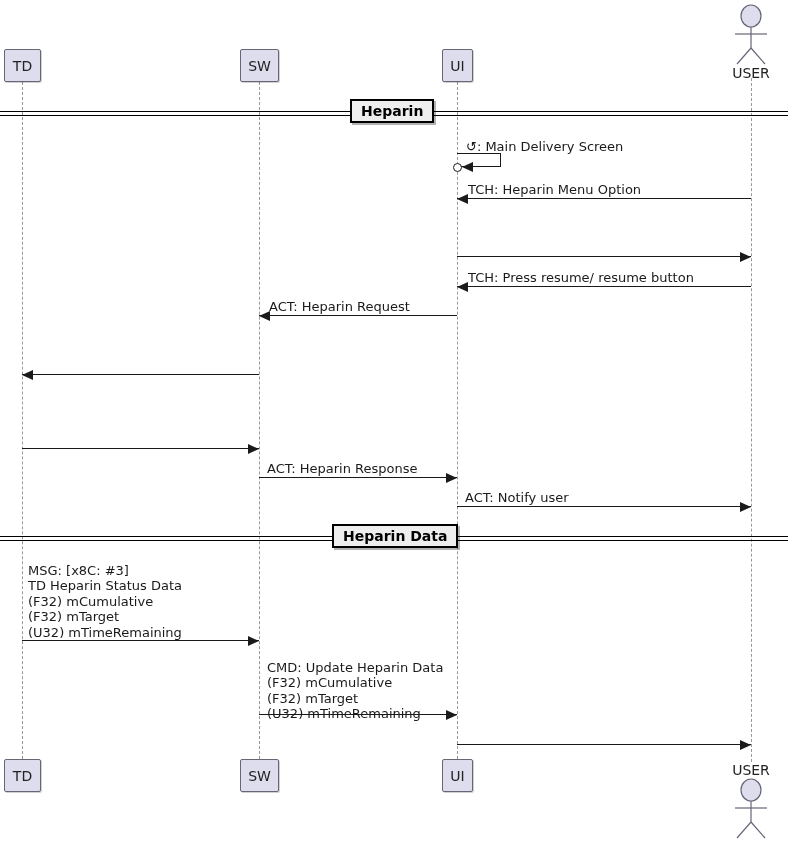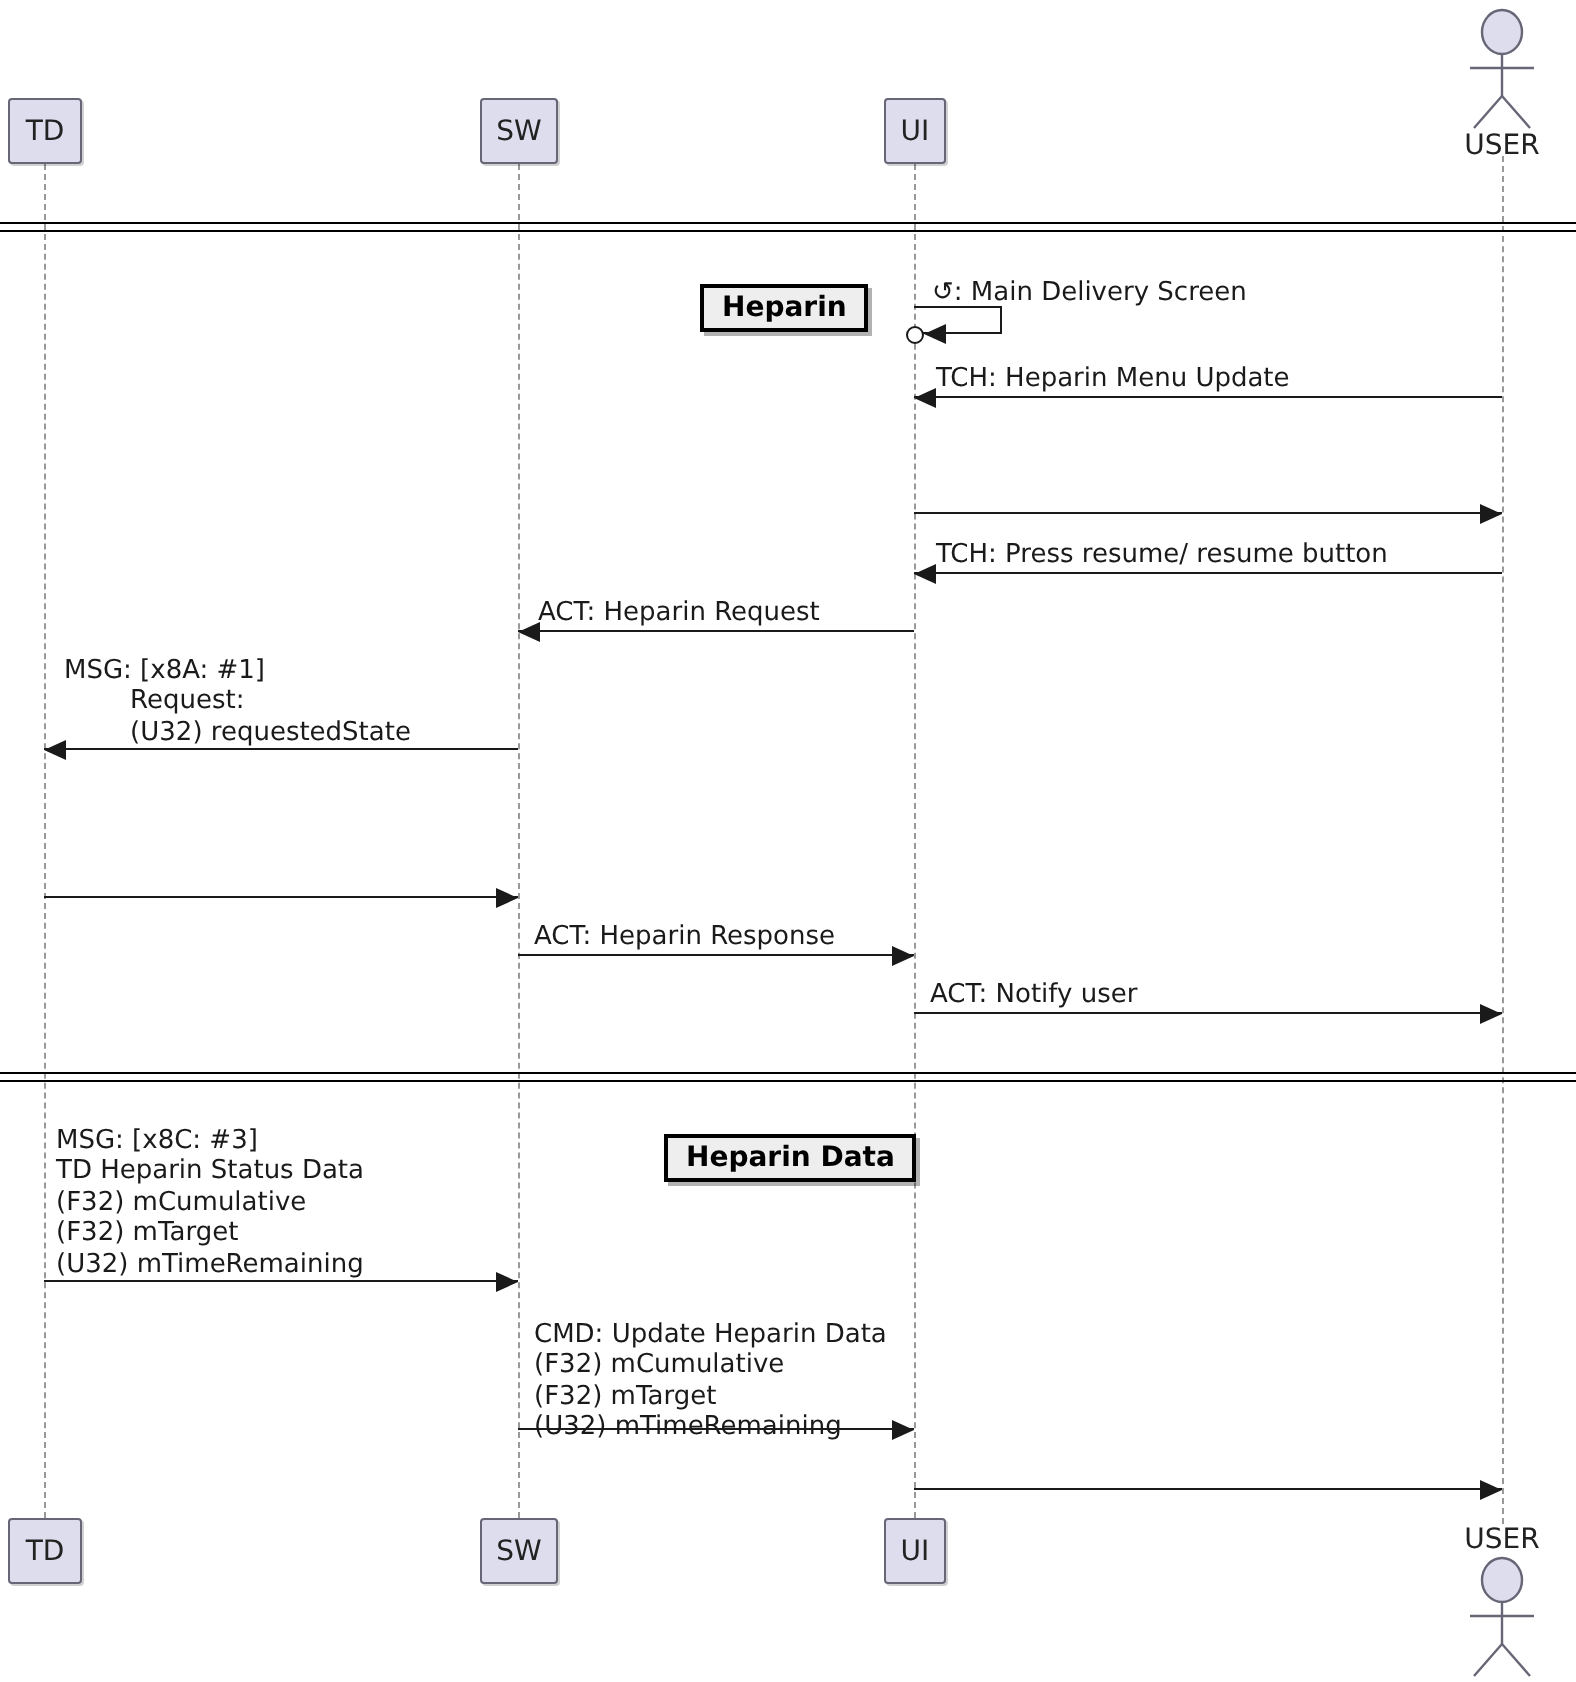--- a/index.html
+++ b/index.html
@@ -65,21 +65,20 @@
     box-shadow: 2px 2px 0 rgba(0,0,0,0.30);
     font-size: 14px;
     font-weight: bold;
     color: #000000;
     display: flex;
     align-items: center;
     justify-content: center;
     white-space: nowrap;
     padding: 0 9px;
     height: 24px;
-    margin-top: 43px;
   }
   
   .msg-line {
     position: absolute;
     height: 0;
     border-top: 1.2px solid #1a1a1a;
   }
   .arrow-head {
     position: absolute;
     width: 0;
@@ -167,34 +166,31 @@
       <span>Heparin</span>
     </div>
     <div class="divider-lines" style="top: 536px;"></div>
     <div class="divider-box" style="left: 332px; top: 524px; min-width: 116px;">
       <span>Heparin Data</span>
     </div>
     <div class="msg-label" style="left: 466px; top: 139px;">↺: Main Delivery Screen</div>
     <div class="self-box" style="left: 457px; top: 153px; width: 44px; height: 14px;"></div>
     <div class="arrow-head arrow-left" style="left: 462px; top: 162px;"></div>
     <div class="self-circle" style="left: 453px; top: 162.5px;"></div>
-    <div class="msg-label" style="left: 468px; top: 182px;">TCH: Heparin Menu Update</div>
+    <div class="msg-label" style="left: 468px; top: 182px;">TCH: Heparin Menu Option</div>
     <div class="msg-line" style="left: 457px; top: 198px; width: 294px;"></div>
     <div class="arrow-head arrow-left" style="left: 457px; top: 193.5px;"></div>
     <div class="msg-line" style="left: 457px; top: 256px; width: 294px;"></div>
     <div class="arrow-head arrow-right" style="left: 740px; top: 251.5px;"></div>
     <div class="msg-label" style="left: 468px; top: 270px;">TCH: Press resume/ resume button</div>
     <div class="msg-line" style="left: 457px; top: 286px; width: 294px;"></div>
     <div class="arrow-head arrow-left" style="left: 457px; top: 281.5px;"></div>
     <div class="msg-label" style="left: 269px; top: 299px;">ACT: Heparin Request</div>
     <div class="msg-line" style="left: 259px; top: 315px; width: 198px;"></div>
     <div class="arrow-head arrow-left" style="left: 259px; top: 310.5px;"></div>
-    <div class="msg-label" style="left: 32px; top: 328px;">MSG: [x8A: #1]
-        Request:
-        (U32) requestedState</div>
     <div class="msg-line" style="left: 22px; top: 374px; width: 237px;"></div>
     <div class="arrow-head arrow-left" style="left: 22px; top: 369.5px;"></div>
     <div class="msg-line" style="left: 22px; top: 448px; width: 237px;"></div>
     <div class="arrow-head arrow-right" style="left: 248px; top: 443.5px;"></div>
     <div class="msg-label" style="left: 267px; top: 461px;">ACT: Heparin Response</div>
     <div class="msg-line" style="left: 259px; top: 477px; width: 198px;"></div>
     <div class="arrow-head arrow-right" style="left: 446px; top: 472.5px;"></div>
     <div class="msg-label" style="left: 465px; top: 490px;">ACT: Notify user</div>
     <div class="msg-line" style="left: 457px; top: 506px; width: 294px;"></div>
     <div class="arrow-head arrow-right" style="left: 740px; top: 501.5px;"></div>

